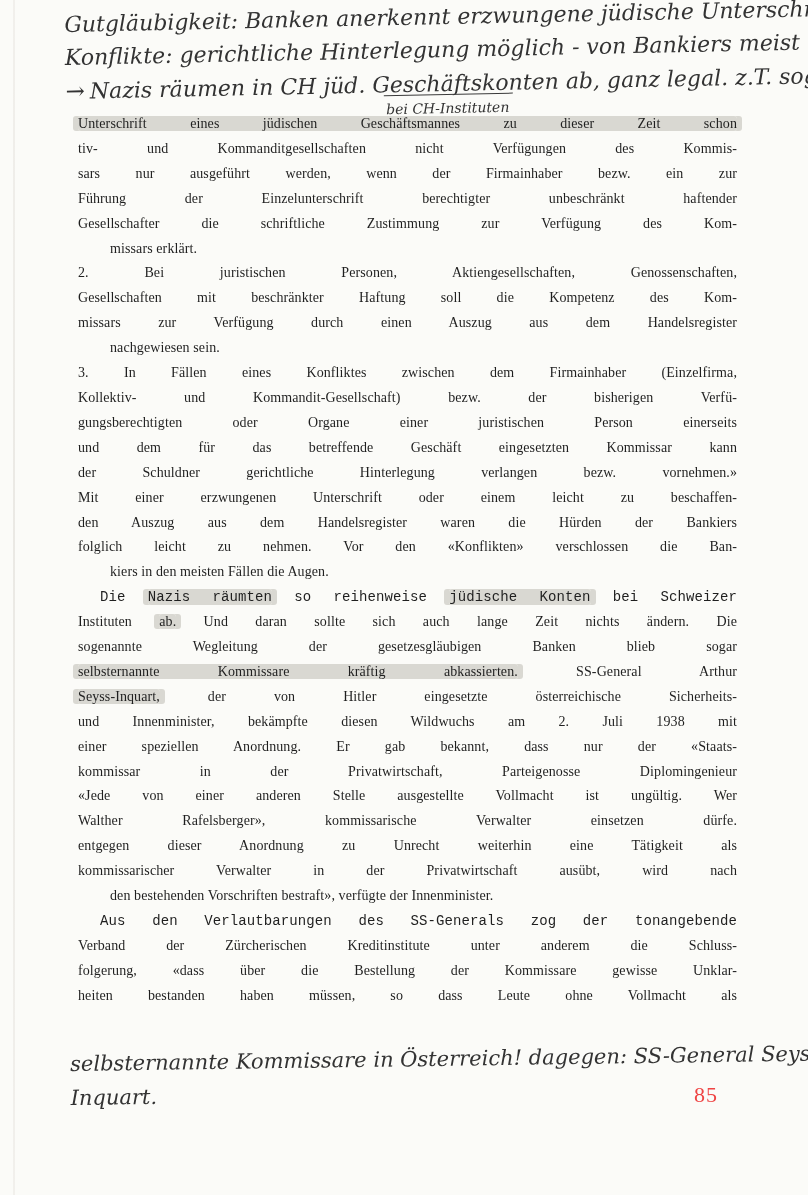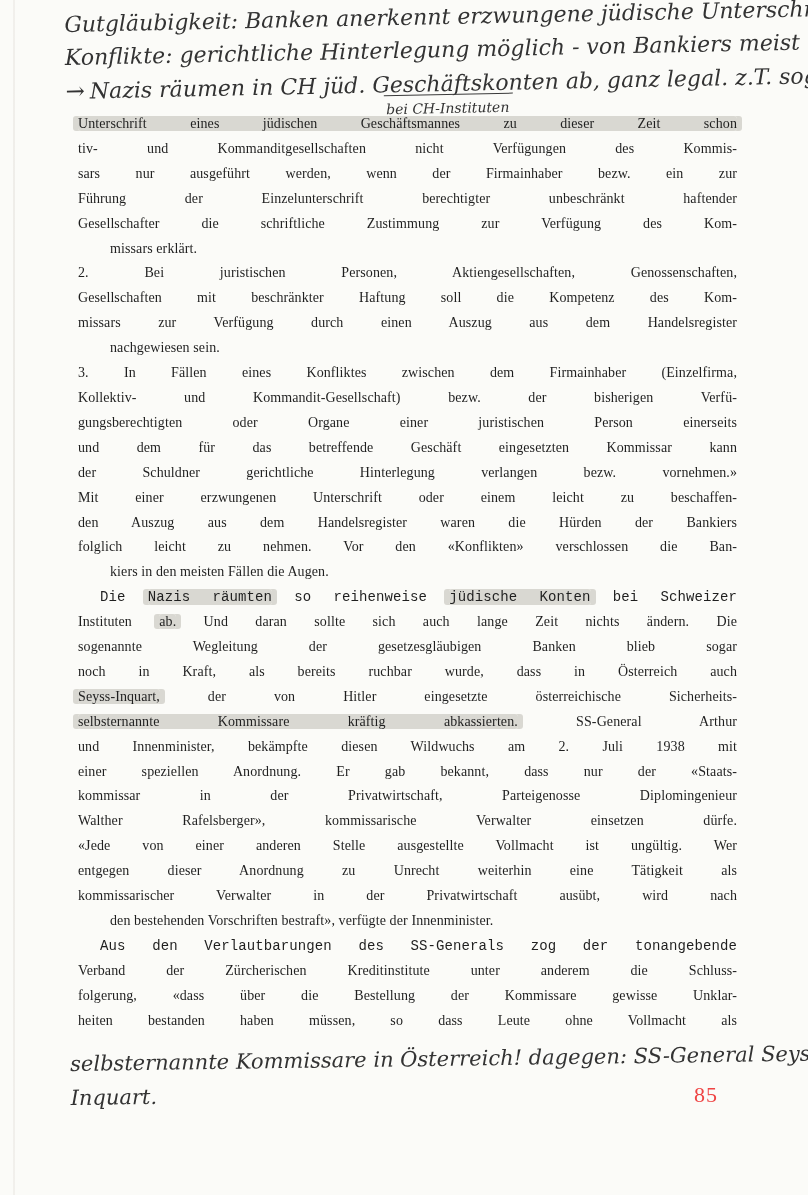--- a/index.html
+++ b/index.html
@@ -121,28 +121,27 @@
       <div class="tline"><span>gungsberechtigten oder Organe einer juristischen Person einerseits</span></div>
       <div class="tline"><span>und dem für das betreffende Geschäft eingesetzten Kommissar kann</span></div>
       <div class="tline"><span>der Schuldner gerichtliche Hinterlegung verlangen bezw. vornehmen.»</span></div>
       <div class="tline"><span>Mit einer erzwungenen Unterschrift oder einem leicht zu beschaffen-</span></div>
       <div class="tline"><span>den Auszug aus dem Handelsregister waren die Hürden der Bankiers</span></div>
       <div class="tline"><span>folglich leicht zu nehmen. Vor den «Konflikten» verschlossen die Ban-</span></div>
       <div class="tline left"><span>kiers in den meisten Fällen die Augen.</span></div>
       <div class="tline ind"><span>Die </span><span class="hl">Nazis räumten</span><span> so reihenweise </span><span class="hl">jüdische Konten</span><span> bei Schweizer</span></div>
       <div class="tline"><span>Instituten </span><span class="hl">ab.</span><span> Und daran sollte sich auch lange Zeit nichts ändern. Die</span></div>
       <div class="tline"><span>sogenannte Wegleitung der gesetzesgläubigen Banken blieb sogar</span></div>
-      <div class="tline"><span>noch in Kraft, als bereits ruchbar wurde, dass in Österreich auch</span></div>
+      <div class="tline"><span class="hl">selbsternannte Kommissare kräftig abkassierten.</span><span> SS-General Arthur</span></div>
       <div class="tline"><span class="hl">Seyss-Inquart,</span><span> der von Hitler eingesetzte österreichische Sicherheits-</span></div>
-      <div class="tline"><span class="hl">selbsternannte Kommissare kräftig abkassierten.</span><span> SS-General Arthur</span></div>
       <div class="tline"><span>und Innenminister, bekämpfte diesen Wildwuchs am 2. Juli 1938 mit</span></div>
       <div class="tline"><span>einer speziellen Anordnung. Er gab bekannt, dass nur der «Staats-</span></div>
       <div class="tline"><span>kommissar in der Privatwirtschaft, Parteigenosse Diplomingenieur</span></div>
+      <div class="tline"><span>«Jede von einer anderen Stelle ausgestellte Vollmacht ist ungültig. Wer</span></div>
       <div class="tline"><span>Walther Rafelsberger», kommissarische Verwalter einsetzen dürfe.</span></div>
-      <div class="tline"><span>«Jede von einer anderen Stelle ausgestellte Vollmacht ist ungültig. Wer</span></div>
       <div class="tline"><span>entgegen dieser Anordnung zu Unrecht weiterhin eine Tätigkeit als</span></div>
       <div class="tline"><span>kommissarischer Verwalter in der Privatwirtschaft ausübt, wird nach</span></div>
       <div class="tline left"><span>den bestehenden Vorschriften bestraft», verfügte der Innenminister.</span></div>
       <div class="tline ind"><span>Aus den Verlautbarungen des SS-Generals zog der tonangebende</span></div>
       <div class="tline"><span>Verband der Zürcherischen Kreditinstitute unter anderem die Schluss-</span></div>
       <div class="tline"><span>folgerung, «dass über die Bestellung der Kommissare gewisse Unklar-</span></div>
       <div class="tline"><span>heiten bestanden haben müssen, so dass Leute ohne Vollmacht als</span></div>
     </div>
 
   <div class="anno-bottom">

